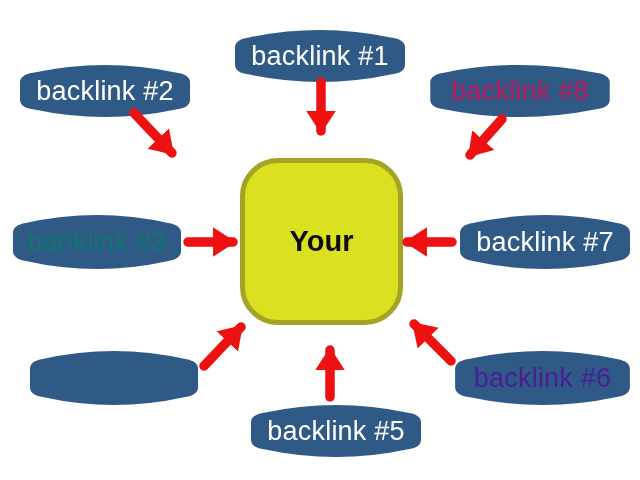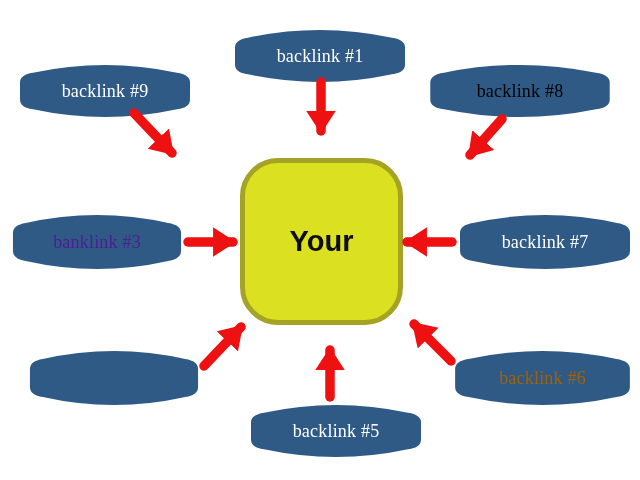--- a/index.html
+++ b/index.html
@@ -23,24 +23,23 @@
   }
   .node svg.lens {
     position: absolute;
     inset: 0;
     width: 100%;
     height: 100%;
   }
   .node .label {
     position: relative;
     color: #ffffff;
-    font-size: 18px;
+    font-size: 27px;
     letter-spacing: 0.2px;
     white-space: nowrap;
-    font-family: Liberation Serif, serif;
   }
   #center-node {
     position: absolute;
     left: 240px;
     top: 158px;
     width: 163px;
     height: 167px;
     border-radius: 38px;
     border: 5px solid #14532d;
     box-sizing: border-box;
@@ -75,62 +74,62 @@
       <path d="M 5 21 Q 5 13 18 11 Q 90 -5 162 11 Q 175 13 175 21
                L 175 39 Q 175 47 162 49 Q 90 65 18 49 Q 5 47 5 39 Z" fill="#2f5a85"></path>
     </svg>
     <span class="label" style="color: rgb(255, 255, 255);">backlink #1</span>
   </div>
       <div class="node" style="left: 15px; top: 62px; width: 180px; height: 58px;">
     <svg class="lens" viewBox="0 0 180 60" preserveAspectRatio="none" xmlns="http://www.w3.org/2000/svg">
       <path d="M 5 21 Q 5 13 18 11 Q 90 -5 162 11 Q 175 13 175 21
                L 175 39 Q 175 47 162 49 Q 90 65 18 49 Q 5 47 5 39 Z" fill="#2f5a85"></path>
     </svg>
-    <span class="label" style="color: rgb(255, 255, 255);">backlink #9</span>
+    <span class="label" style="color: rgb(255, 255, 255);">backlink #2</span>
   </div>
       <div class="node" style="left: 8px; top: 212px; width: 178px; height: 60px;">
     <svg class="lens" viewBox="0 0 180 60" preserveAspectRatio="none" xmlns="http://www.w3.org/2000/svg">
       <path d="M 5 21 Q 5 13 18 11 Q 90 -5 162 11 Q 175 13 175 21
                L 175 39 Q 175 47 162 49 Q 90 65 18 49 Q 5 47 5 39 Z" fill="#2f5a85"></path>
     </svg>
-    <span class="label" style="color: #4c1d95;">banklink #3</span>
+    <span class="label" style="color: #0f766e;">banklink #3</span>
   </div>
       <div class="node" style="left: 25px; top: 348px; width: 178px; height: 60px;">
     <svg class="lens" viewBox="0 0 180 60" preserveAspectRatio="none" xmlns="http://www.w3.org/2000/svg">
       <path d="M 5 21 Q 5 13 18 11 Q 90 -5 162 11 Q 175 13 175 21
                L 175 39 Q 175 47 162 49 Q 90 65 18 49 Q 5 47 5 39 Z" fill="#2f5a85"></path>
     </svg>
   </div>
       <div class="node" style="left: 246px; top: 402px; width: 180px; height: 58px;">
     <svg class="lens" viewBox="0 0 180 60" preserveAspectRatio="none" xmlns="http://www.w3.org/2000/svg">
       <path d="M 5 21 Q 5 13 18 11 Q 90 -5 162 11 Q 175 13 175 21
                L 175 39 Q 175 47 162 49 Q 90 65 18 49 Q 5 47 5 39 Z" fill="#2f5a85"></path>
     </svg>
     <span class="label" style="color: rgb(255, 255, 255);">backlink #5</span>
   </div>
       <div class="node" style="left: 450px; top: 348px; width: 185px; height: 60px;">
     <svg class="lens" viewBox="0 0 180 60" preserveAspectRatio="none" xmlns="http://www.w3.org/2000/svg">
       <path d="M 5 21 Q 5 13 18 11 Q 90 -5 162 11 Q 175 13 175 21
                L 175 39 Q 175 47 162 49 Q 90 65 18 49 Q 5 47 5 39 Z" fill="#2f5a85"></path>
     </svg>
-    <span class="label" style="color: #a16207;">backlink #6</span>
+    <span class="label" style="color: #4c1d95;">backlink #6</span>
   </div>
       <div class="node" style="left: 455px; top: 212px; width: 180px; height: 60px;">
     <svg class="lens" viewBox="0 0 180 60" preserveAspectRatio="none" xmlns="http://www.w3.org/2000/svg">
       <path d="M 5 21 Q 5 13 18 11 Q 90 -5 162 11 Q 175 13 175 21
                L 175 39 Q 175 47 162 49 Q 90 65 18 49 Q 5 47 5 39 Z" fill="#2f5a85"></path>
     </svg>
     <span class="label" style="color: rgb(255, 255, 255); text-align: center;">backlink #7</span>
   </div>
       <div class="node" style="left: 425px; top: 62px; width: 190px; height: 58px;">
     <svg class="lens" viewBox="0 0 180 60" preserveAspectRatio="none" xmlns="http://www.w3.org/2000/svg">
       <path d="M 5 21 Q 5 13 18 11 Q 90 -5 162 11 Q 175 13 175 21
                L 175 39 Q 175 47 162 49 Q 90 65 18 49 Q 5 47 5 39 Z" fill="#2f5a85"></path>
     </svg>
-    <span class="label" style="color: #000000;">backlink #8</span>
+    <span class="label" style="color: #be185d;">backlink #8</span>
   </div>
     </div>
 
   <div id="center-node" style="background: rgb(219, 224, 33); border-color: rgb(165, 163, 36);">
     <span class="center-line">Your</span>
   </div>
 
   <svg id="arrow-layer" viewBox="0 0 640 480" xmlns="http://www.w3.org/2000/svg">
     <defs>
       <marker id="arrow-head" markerUnits="strokeWidth" markerWidth="3.4" markerHeight="3.4" refX="2.1" refY="1.55" orient="auto">

